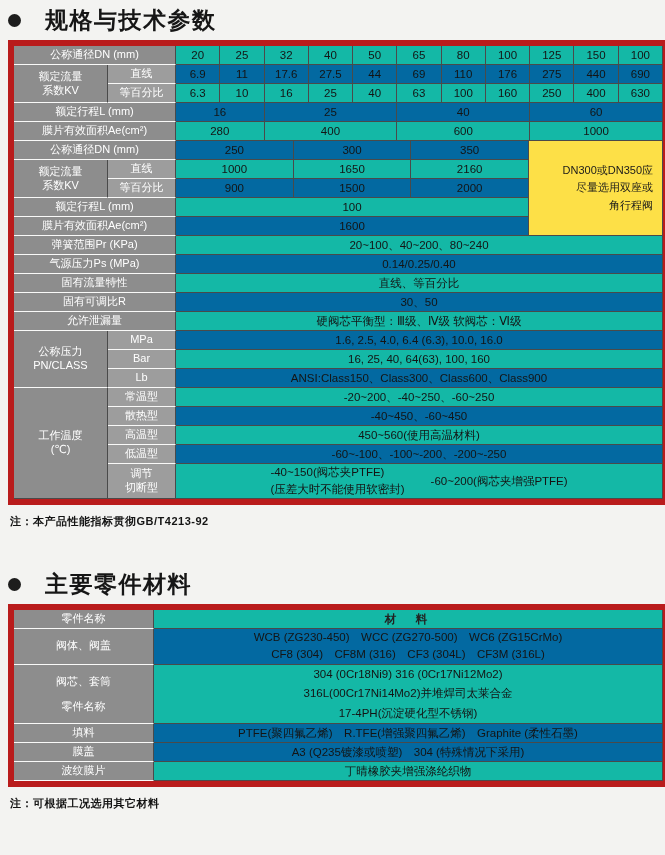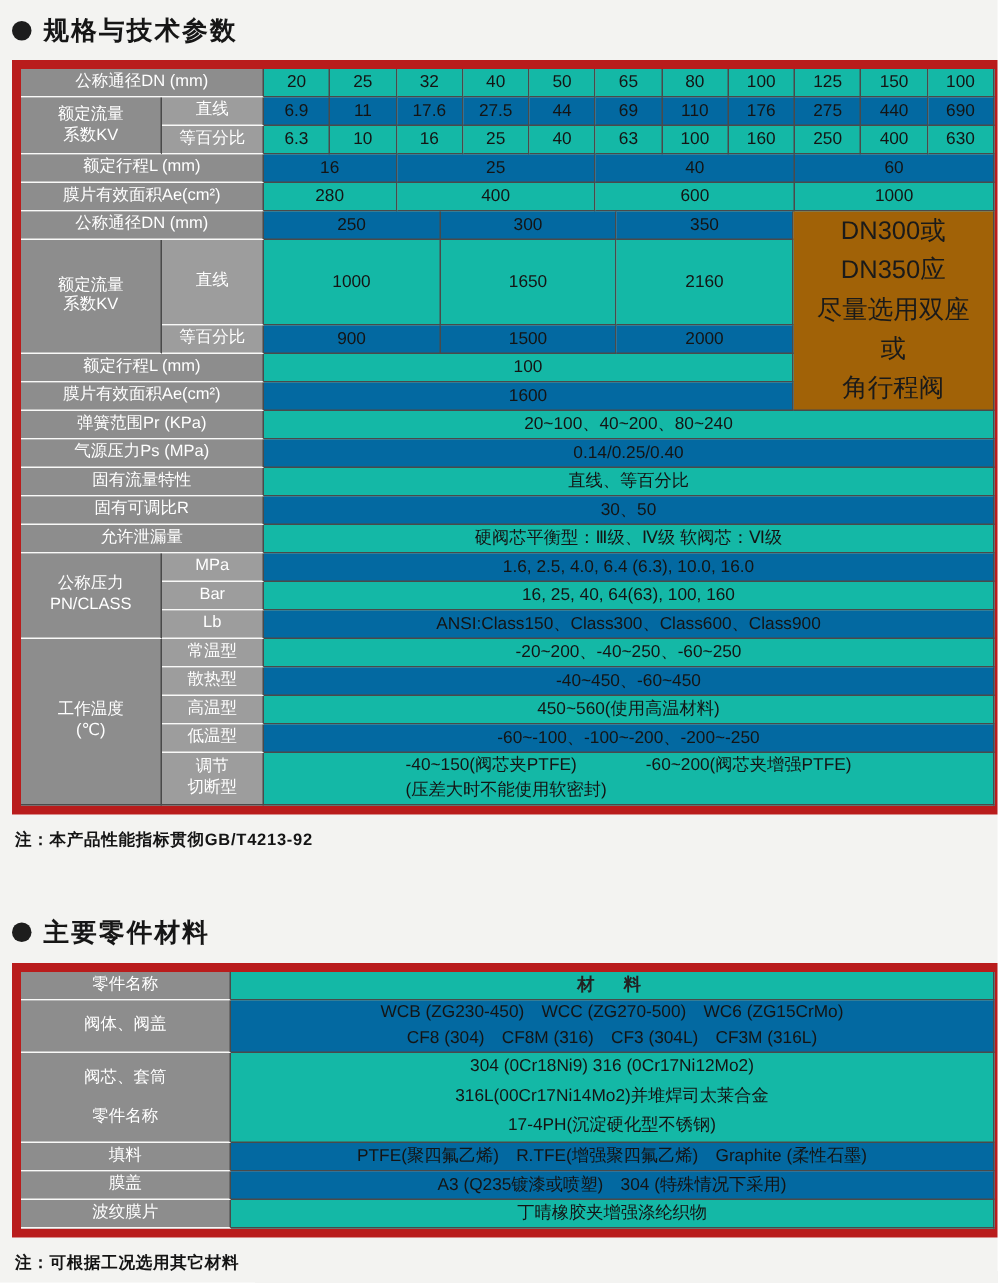--- a/index.html
+++ b/index.html
@@ -5,45 +5,45 @@
   html,body{margin:0;padding:0}
   body{
     width:665px;height:855px;overflow:hidden;
     background:#f3f3f1;
     font-family:"Liberation Sans","DejaVu Sans",sans-serif;
     color:#1a1a1a;
   }
   .page{padding:9px 0 0 8px}
   .sec-title{display:flex;align-items:center;gap:8px;margin:0 0 9px 0;height:22px}
   .bullet{width:13px;height:13px;border-radius:50%;background:#1d1d1d;flex:0 0 auto}
-  .sec-title h1{font-size:17px;font-weight:bold;color:#161616;margin:0;letter-spacing:1.5px}
+  .sec-title h1{font-size:23px;font-weight:bold;color:#161616;margin:16px;letter-spacing:1.5px}
   .second{margin-top:44px}
 
   .twrap{width:649px;border:6px solid #b91c1c;background:#fdfdfd}
   table.t{border-collapse:separate;border-spacing:0;table-layout:fixed;width:100%}
   tr{height:19px}
   th,td{
     font-size:11px;font-weight:normal;text-align:center;vertical-align:middle;
     padding:0 2px;overflow:hidden;
     border-right:1px solid #4a4a4a;border-bottom:1px solid #4a4a4a;
     line-height:1.25;
   }
   .lbl{background:#8d8d8d;color:#fff;border-bottom-color:#f9f9f8;white-space:pre-line}
   .sub{background:#9d9d9d;color:#fff;border-bottom-color:#f9f9f8;white-space:pre-line}
   .bb-dark{border-bottom-color:#4a4a4a}
   .d{font-size:11.5px;color:#141414}
   .g{background:#14b8a6}
   .w{background:#0369a1}
   .pre{white-space:pre-line;line-height:1.5}
   .note-cell{
-    background:#a16207;text-align:center;padding:0 9px;
-    white-space:pre-line;line-height:1.55;font-size:17px;
+    background:#fde047;text-align:right;padding:0 9px;
+    white-space:pre-line;line-height:1.55;font-size:11px;
   }
   .r-tall{height:35px}
-  .cutoff{display:flex;justify-content:center;align-items:flex-start;gap:26px;line-height:1.45}
+  .cutoff{display:flex;justify-content:center;align-items:center;gap:26px;line-height:1.45}
   .c-left{display:flex;flex-direction:column;align-items:flex-start;text-align:left}
   .tall-lbl{line-height:2.3}
   .hdr{font-weight:bold;letter-spacing:4px;color:#222}
   .rh2{height:34px}
   .rh3{height:54px}
   .note{font-size:11px;font-weight:bold;color:#141414;margin:9px 12px 0 2px;letter-spacing:.5px}
 </style>
 </head>
 <body>
 

